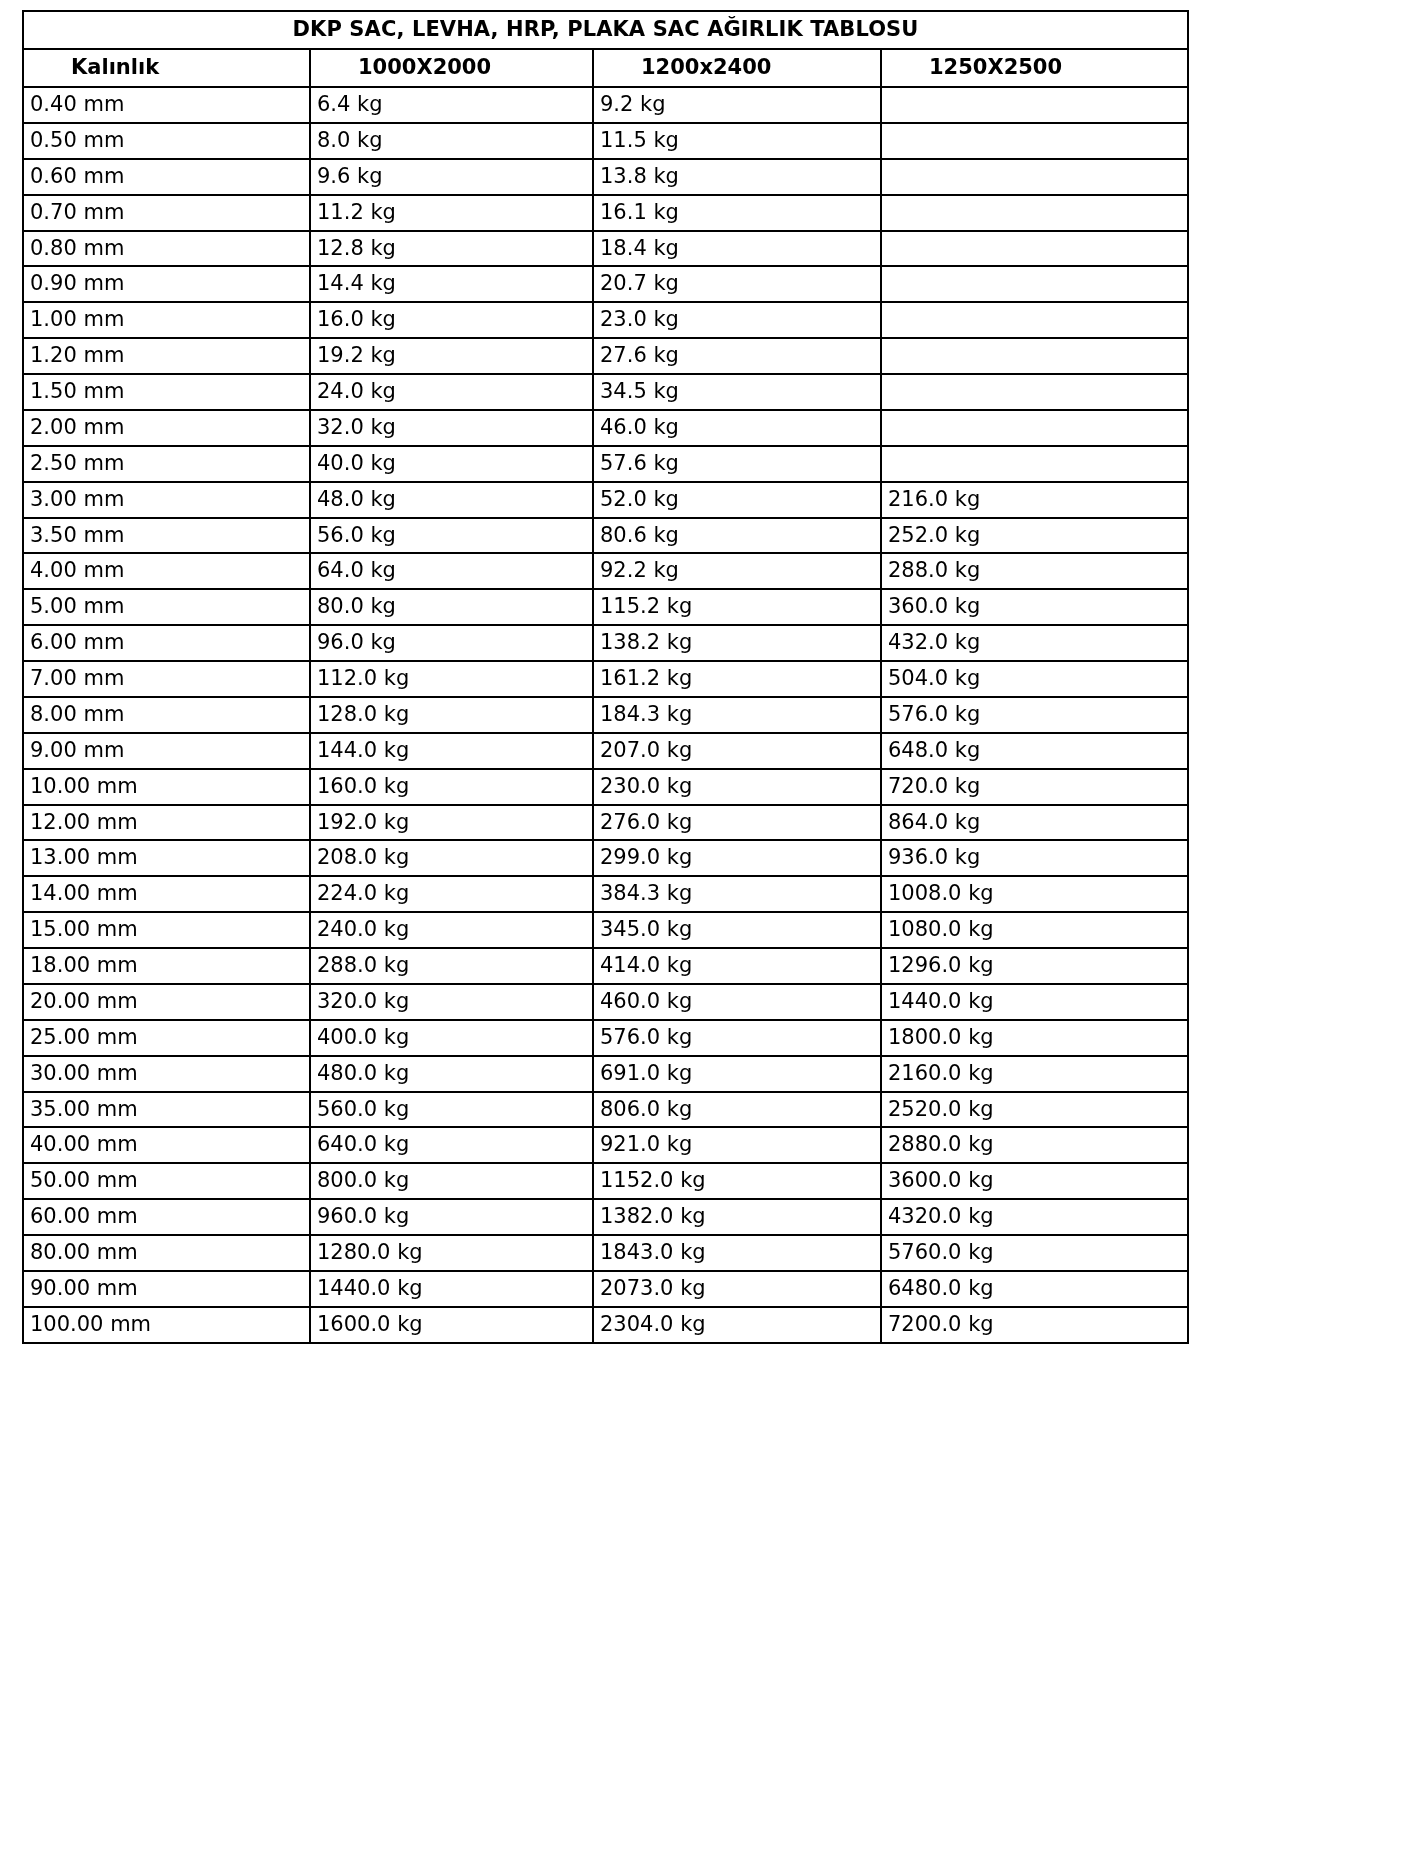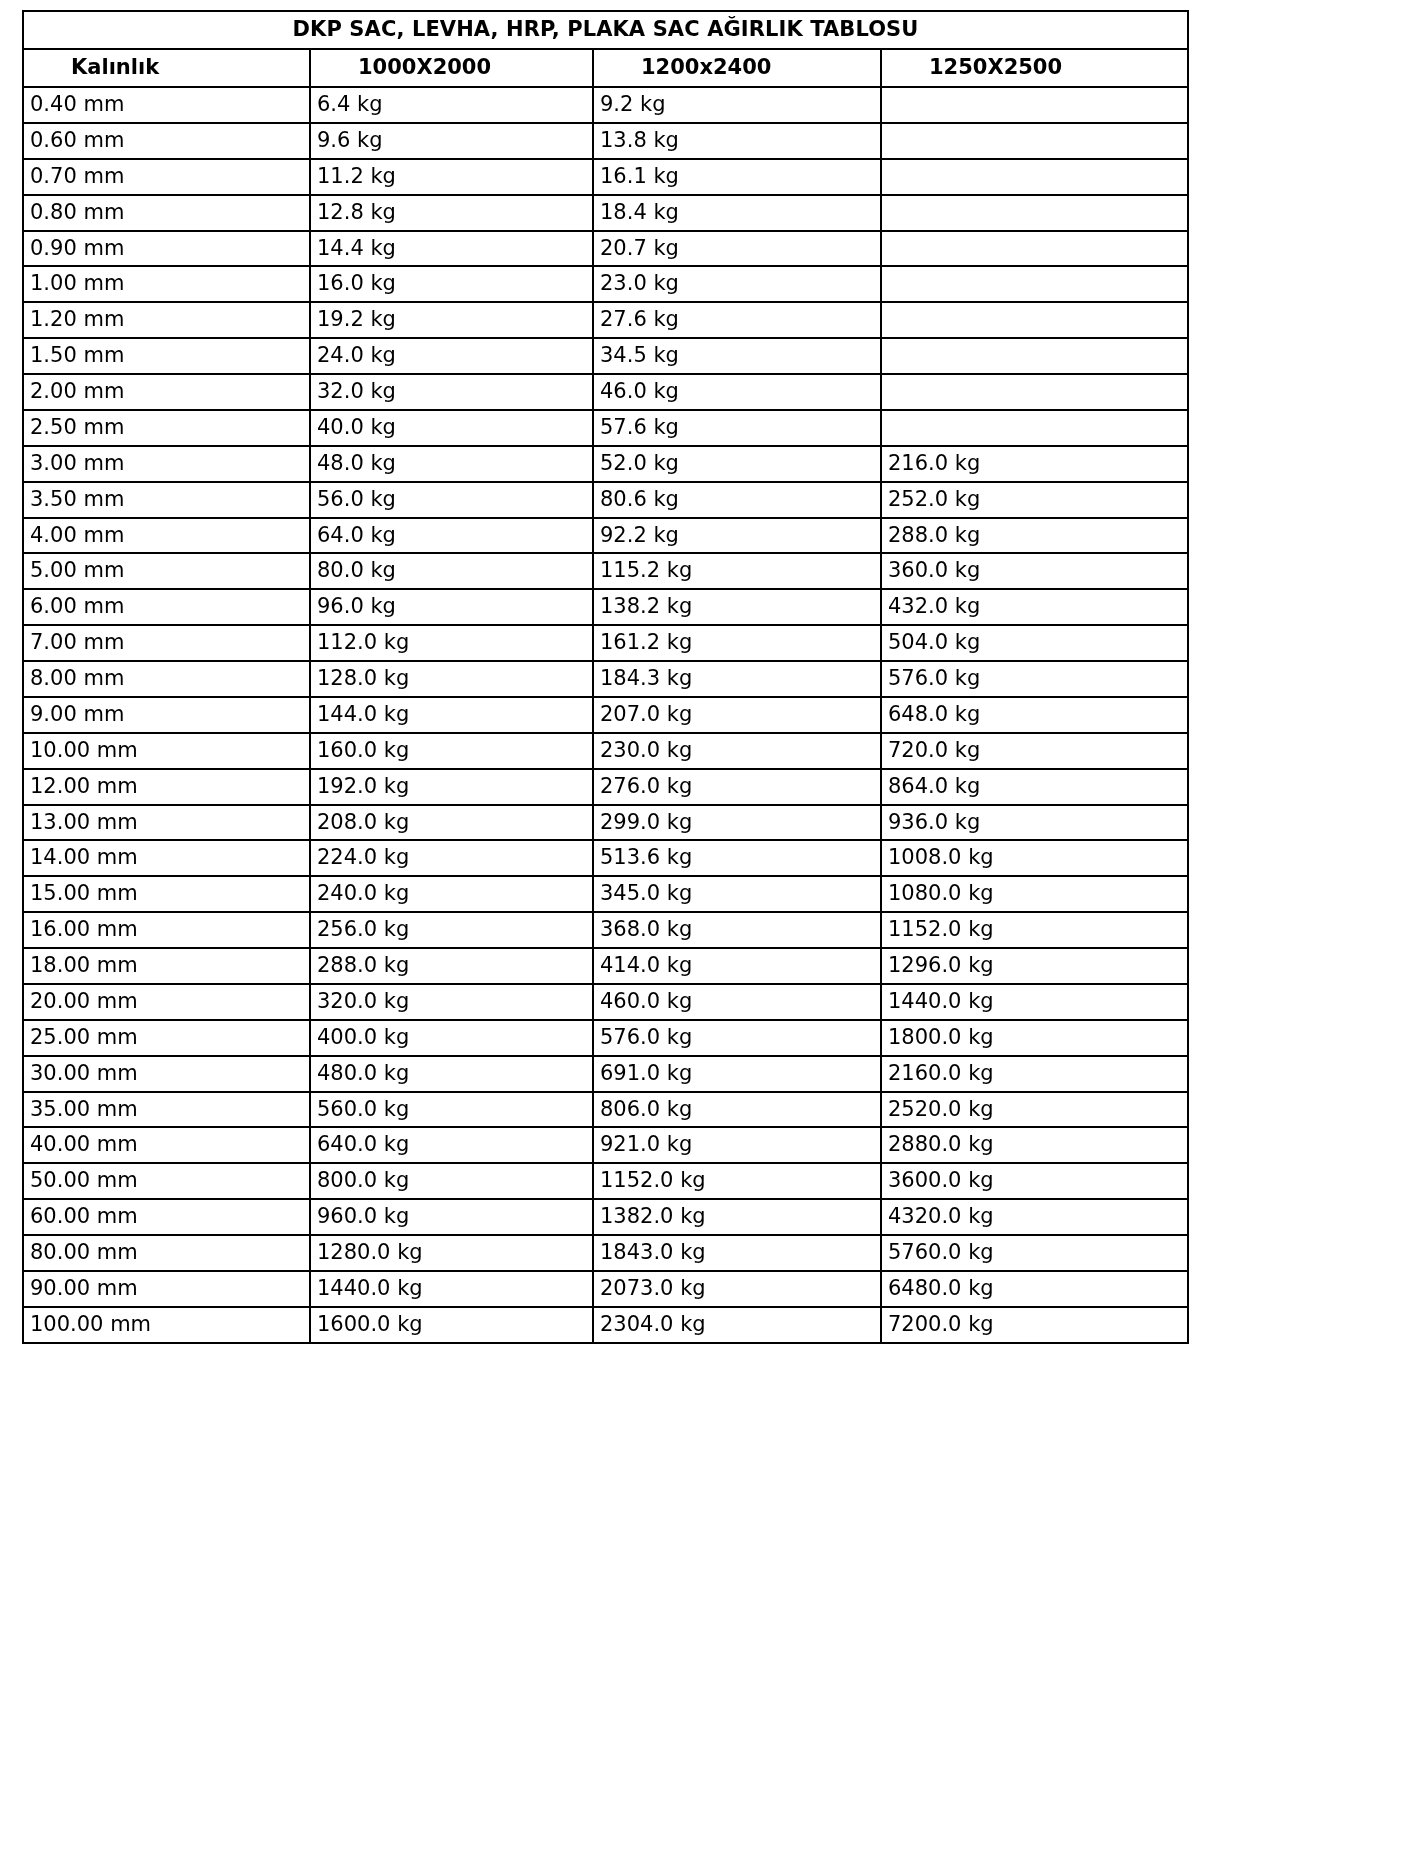--- a/index.html
+++ b/index.html
@@ -77,20 +77,26 @@
       </tr>
     </thead>
     <tbody id="table-body">
         <tr>
           <td>0.40 mm</td>
           <td>6.4 kg</td>
           <td>9.2 kg</td>
           <td class="empty"></td>
         </tr>
         <tr>
+          <td>0.50 mm</td>
+          <td>8.0 kg</td>
+          <td>11.5 kg</td>
+          <td class="empty"></td>
+        </tr>
+        <tr>
           <td>0.60 mm</td>
           <td>9.6 kg</td>
           <td>13.8 kg</td>
           <td class="empty"></td>
         </tr>
         <tr>
           <td>0.70 mm</td>
           <td>11.2 kg</td>
           <td>16.1 kg</td>
           <td class="empty"></td>
@@ -199,34 +205,28 @@
         </tr>
         <tr>
           <td>13.00 mm</td>
           <td>208.0 kg</td>
           <td>299.0 kg</td>
           <td>936.0 kg</td>
         </tr>
         <tr>
           <td>14.00 mm</td>
           <td>224.0 kg</td>
-          <td>513.6 kg</td>
+          <td>384.3 kg</td>
           <td>1008.0 kg</td>
         </tr>
         <tr>
           <td>15.00 mm</td>
           <td>240.0 kg</td>
           <td>345.0 kg</td>
           <td>1080.0 kg</td>
-        </tr>
-        <tr>
-          <td>16.00 mm</td>
-          <td>256.0 kg</td>
-          <td>368.0 kg</td>
-          <td>1152.0 kg</td>
         </tr>
         <tr>
           <td>18.00 mm</td>
           <td>288.0 kg</td>
           <td>414.0 kg</td>
           <td>1296.0 kg</td>
         </tr>
         <tr>
           <td>20.00 mm</td>
           <td>320.0 kg</td>

